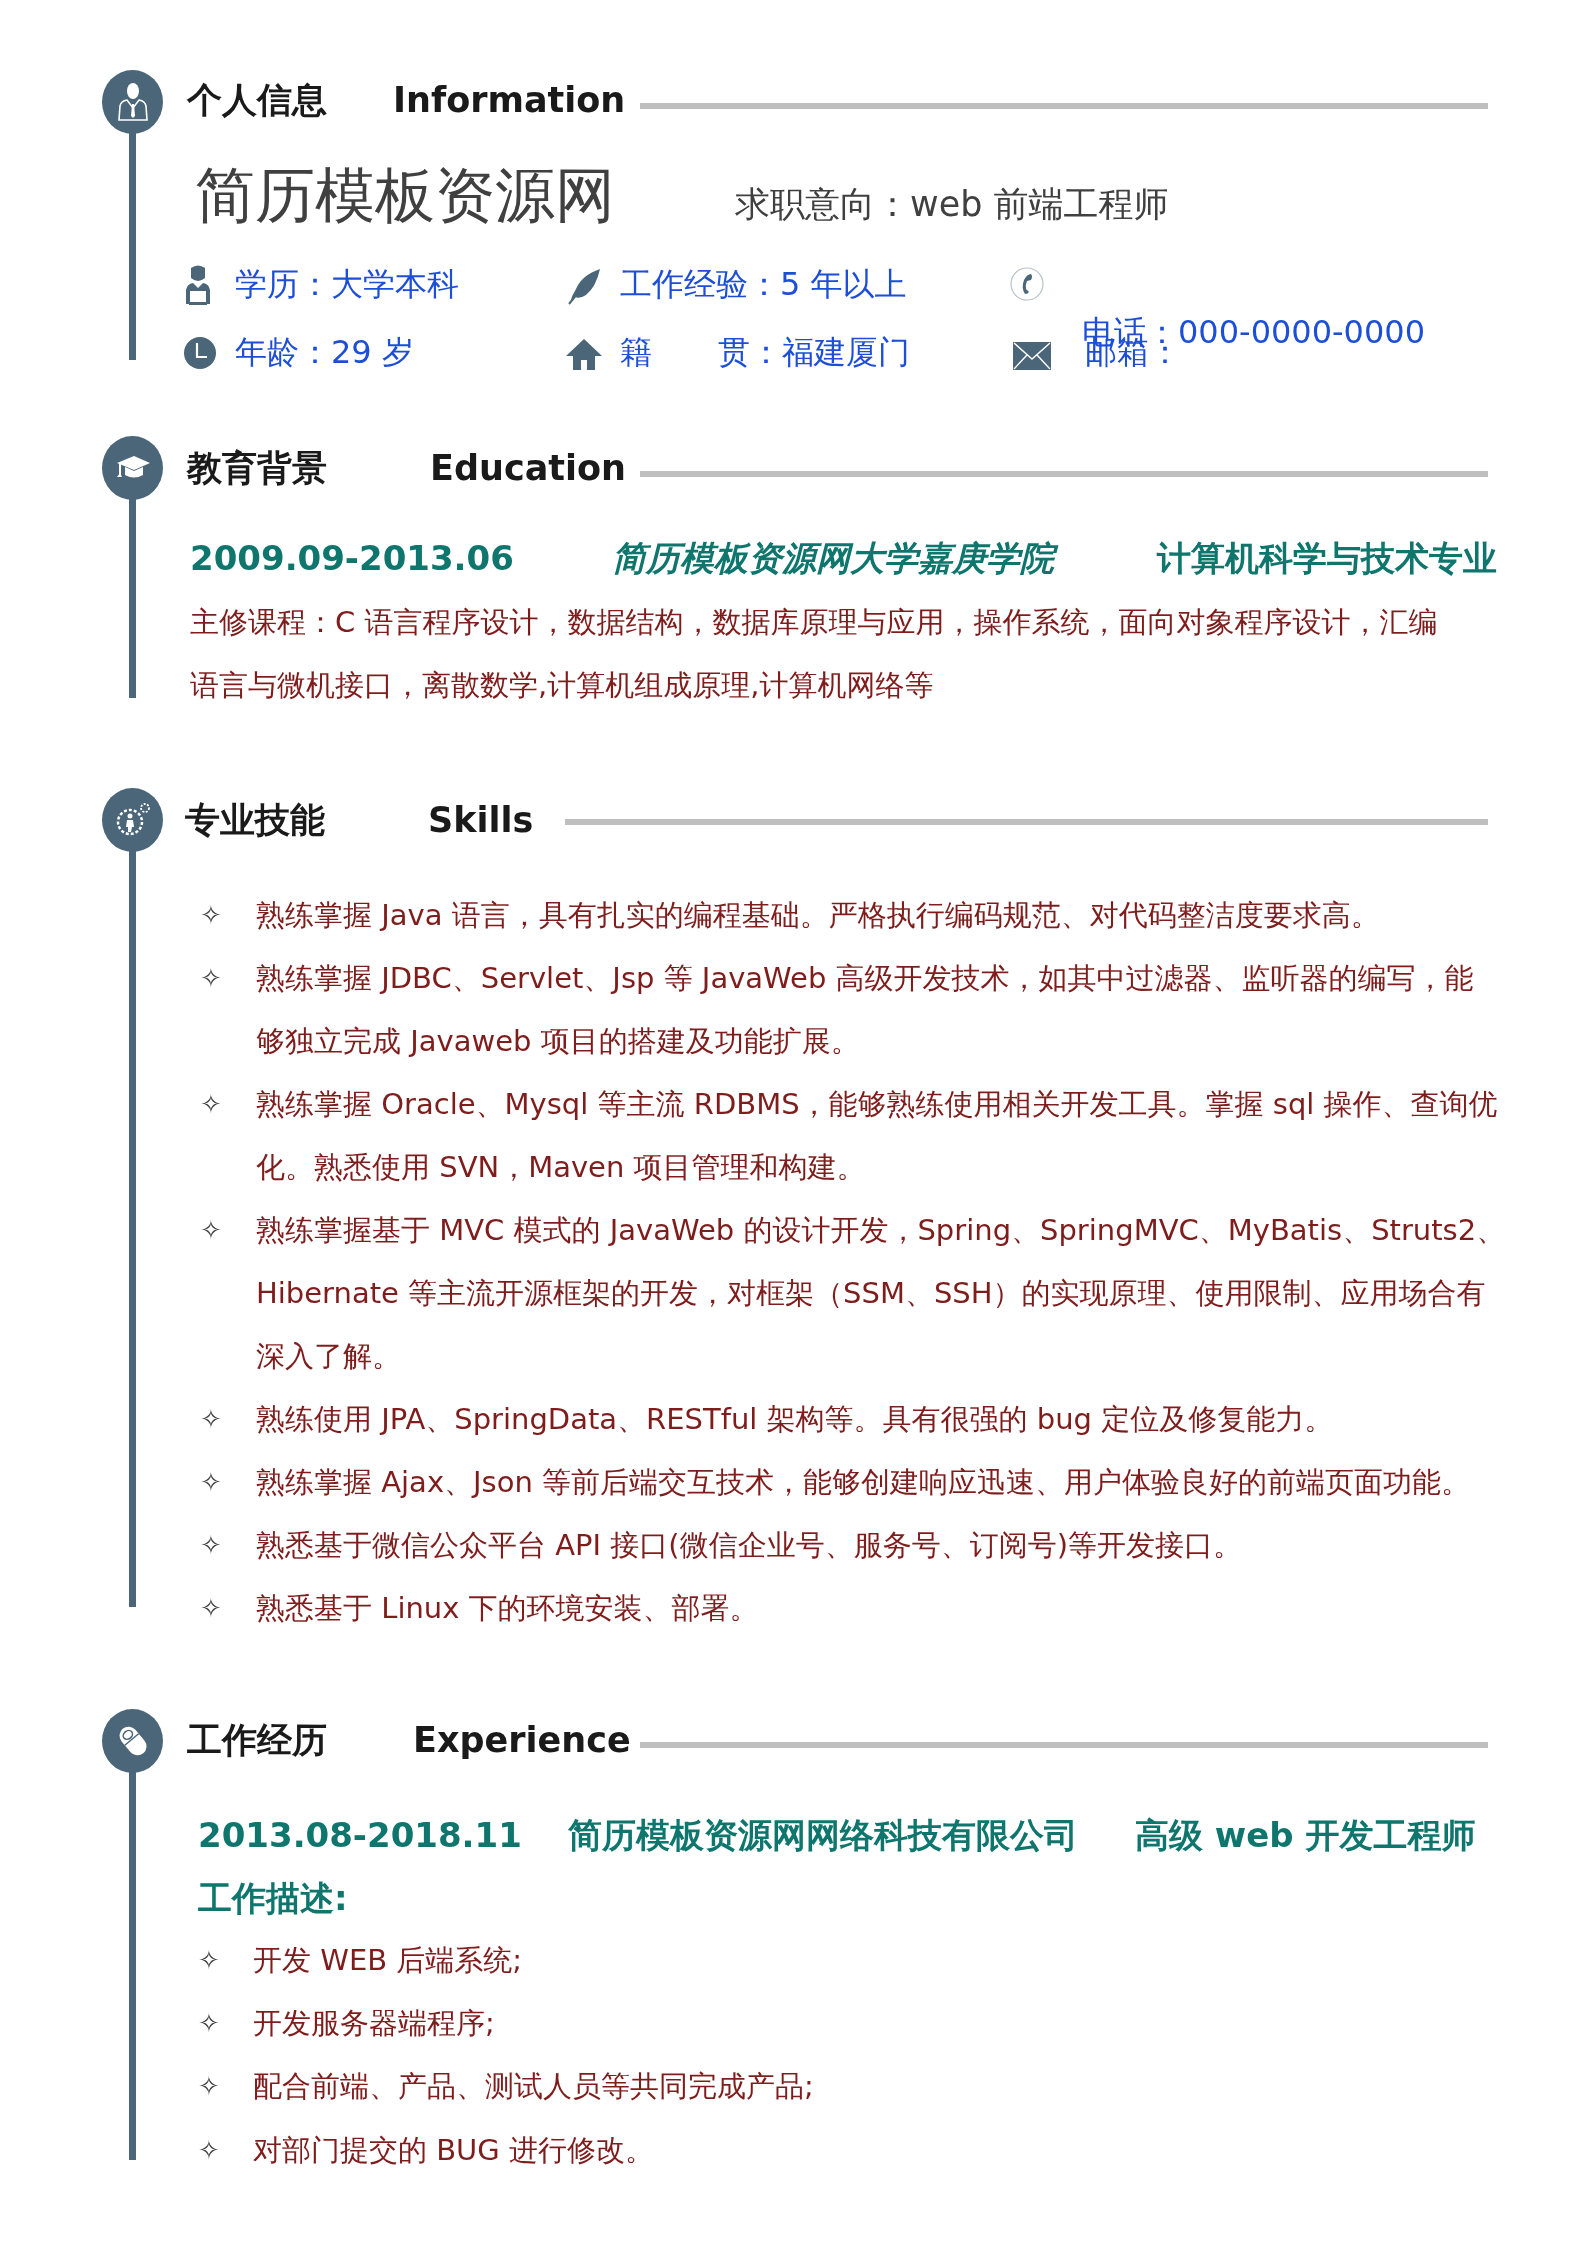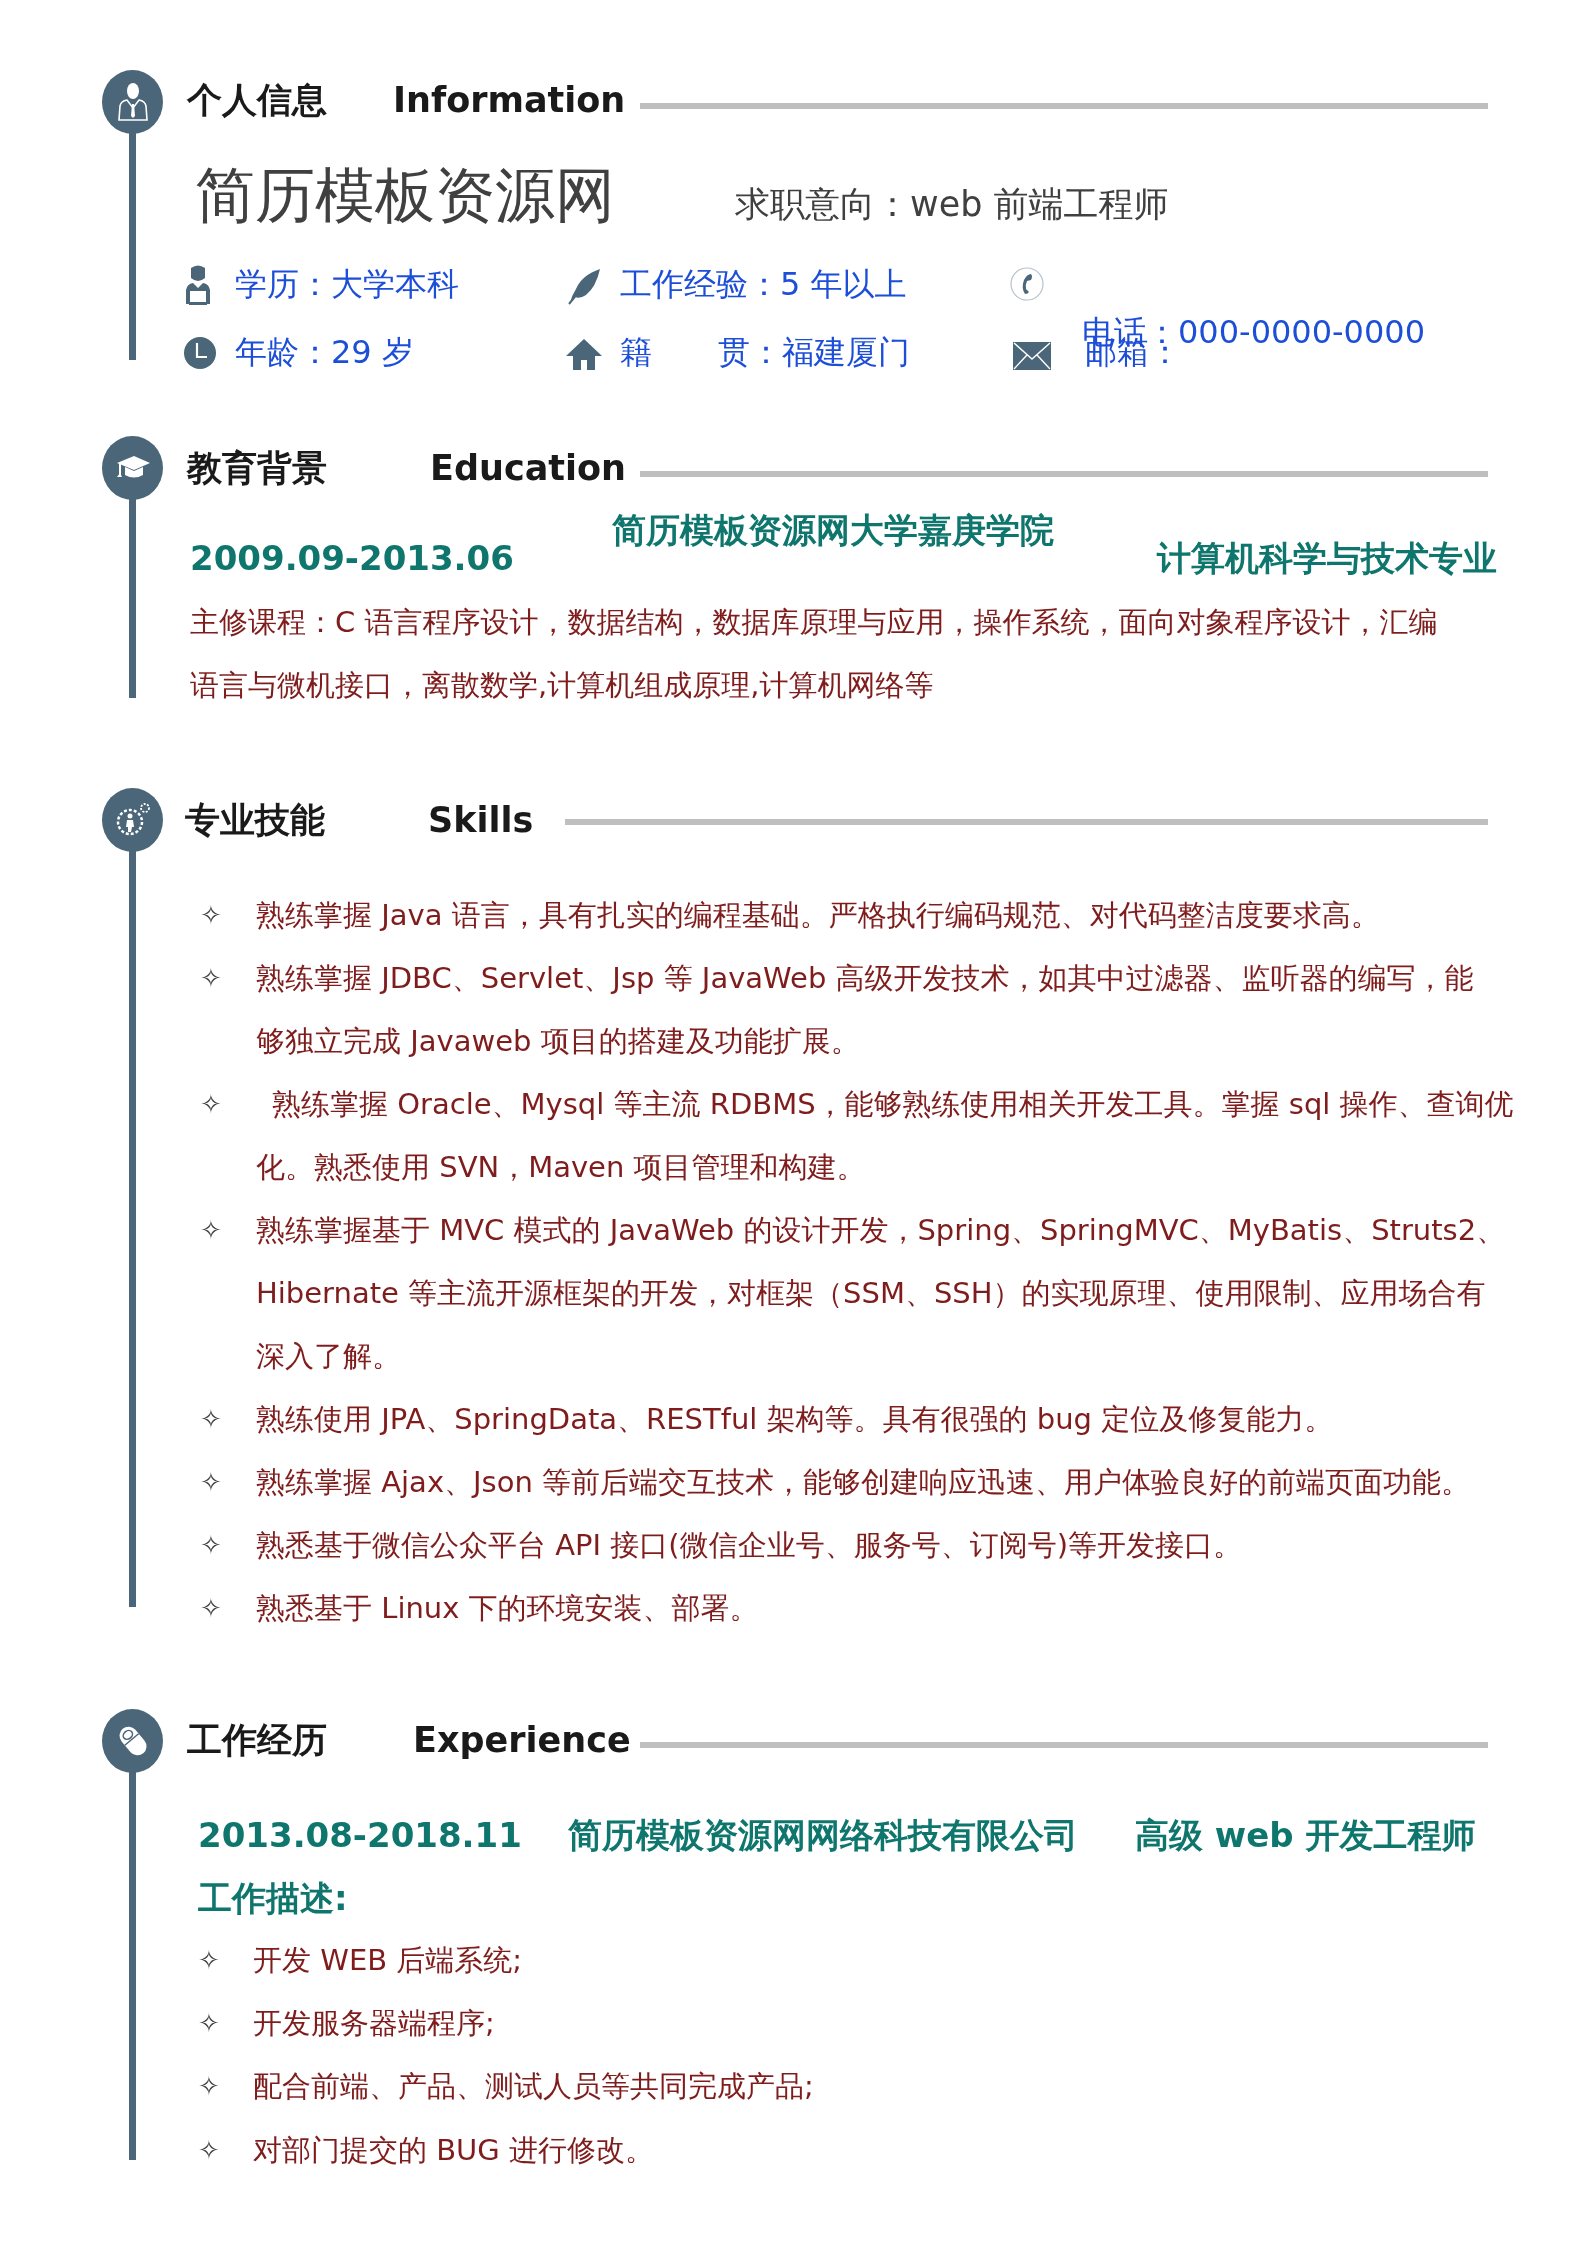--- a/index.html
+++ b/index.html
@@ -80,21 +80,21 @@
     <path d="M11 14 L11 22 Q20 27 29 22 L29 14 L20 18 Z" fill="#ffffff"></path>
     <path d="M6 11 L6 22" stroke="#ffffff" stroke-width="2"></path>
     <path d="M3 24 L6 20 L8 24 Z" fill="#ffffff"></path>
   </svg>
 </div>
 <div class="sec-title abs" style="left:187px;top:448px;">教育背景</div>
 <div class="sec-title abs" style="left:430px;top:448px;">Education</div>
 <div class="hr" style="left:640px;width:848px;top:471px;"></div>
 
 <div class="abs bold-row" style="left:190px;top:540px;">2009.09-2013.06</div>
-<div class="abs bold-row" style="left:612px;top:512px;">简历模板资源网大学嘉庚学院</div>
+<div class="abs bold-row" style="left:612px;top:540px;font-style:italic;">简历模板资源网大学嘉庚学院</div>
 <div class="abs bold-row" style="left:1157px;top:540px;">计算机科学与技术专业</div>
 <div class="abs body-text" style="left:190px;top:604px;">主修课程：C 语言程序设计，数据结构，数据库原理与应用，操作系统，面向对象程序设计，汇编</div>
 <div class="abs body-text" style="left:190px;top:667px;">语言与微机接口，离散数学,计算机组成原理,计算机网络等</div>
 
 <div class="vline" style="top:835px;height:772px;"></div>
 <div class="circle" style="top:788px;">
   <svg width="40" height="40" viewBox="0 0 40 40">
     <circle cx="17" cy="22" r="12" fill="none" stroke="#ffffff" stroke-width="2.5" stroke-dasharray="3 2"></circle>
     <circle cx="17" cy="16" r="2.5" fill="#ffffff"></circle>
     <path d="M14 20 L20 20 L21 27 L19 27 L18 32 L15 32 L15 27 L13 27 Z" fill="#ffffff"></path>
@@ -112,21 +112,21 @@
   </div>
   <div>
     <span class="abs bullet" style="left:200px;top:960px;">✧</span>
     <span class="abs body-text" style="left:256px;top:960px;">熟练掌握 JDBC、Servlet、Jsp 等 JavaWeb 高级开发技术，如其中过滤器、监听器的编写，能</span>
   </div>
   <div>
     <span class="abs body-text" style="left:256px;top:1023px;">够独立完成 Javaweb  项目的搭建及功能扩展。</span>
   </div>
   <div>
     <span class="abs bullet" style="left:200px;top:1086px;">✧</span>
-    <span class="abs body-text" style="left:272px;top:1086px;">熟练掌握 Oracle、Mysql 等主流 RDBMS，能够熟练使用相关开发工具。掌握 sql 操作、查询优</span>
+    <span class="abs body-text" style="left:256px;top:1086px;">熟练掌握 Oracle、Mysql 等主流 RDBMS，能够熟练使用相关开发工具。掌握 sql 操作、查询优</span>
   </div>
   <div>
     <span class="abs body-text" style="left:256px;top:1149px;">化。熟悉使用 SVN，Maven 项目管理和构建。</span>
   </div>
   <div>
     <span class="abs bullet" style="left:200px;top:1212px;">✧</span>
     <span class="abs body-text" style="left:256px;top:1212px;">熟练掌握基于 MVC 模式的 JavaWeb 的设计开发，Spring、SpringMVC、MyBatis、Struts2、</span>
   </div>
   <div>
     <span class="abs body-text" style="left:256px;top:1275px;">Hibernate 等主流开源框架的开发，对框架（SSM、SSH）的实现原理、使用限制、应用场合有</span>

